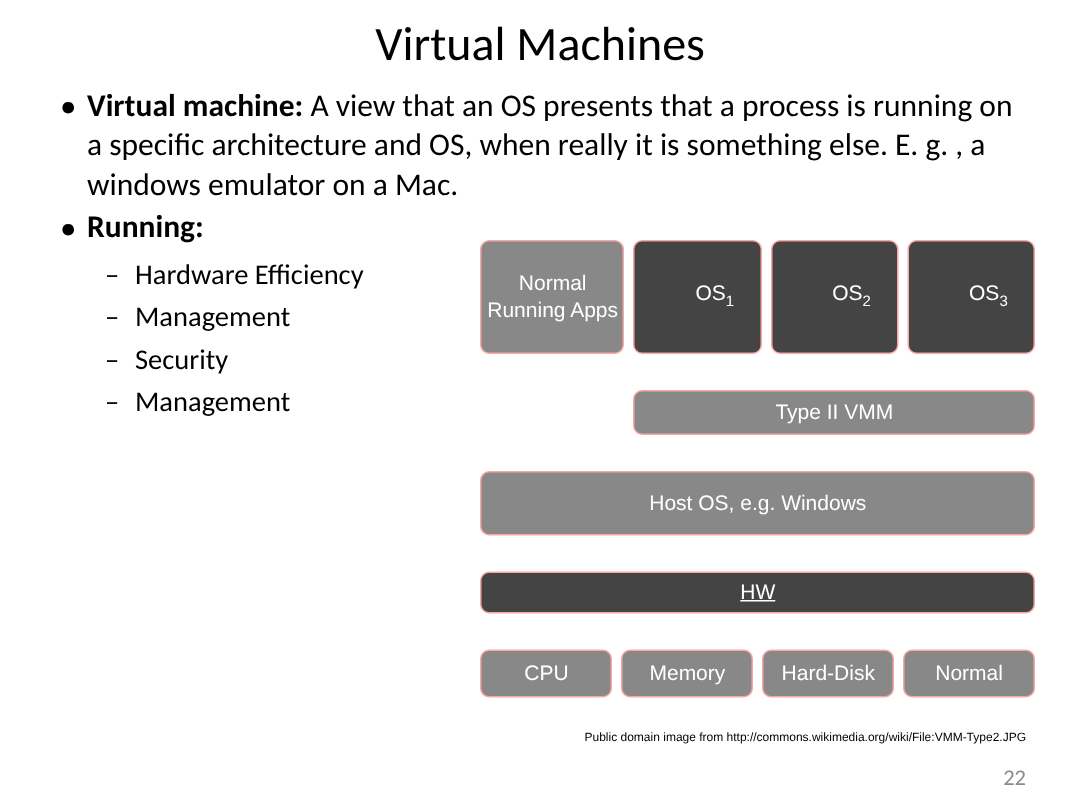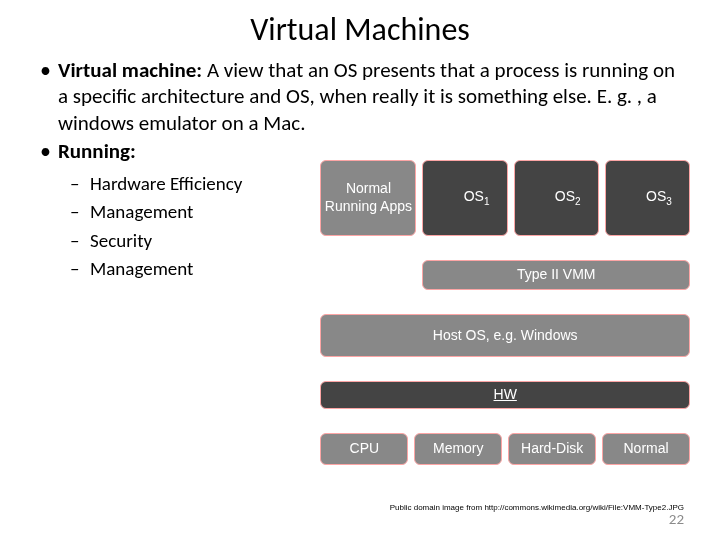--- a/index.html
+++ b/index.html
@@ -105,21 +105,21 @@
   .row-top .dbox:not(:first-child) { flex: 1; padding-left: 25px; }
   .row-vmm .dbox { height: 30px; flex: 1; }
   .row-vmm-spacer { flex: 0 0 26%; }
   .row-hostos .dbox { height: 43px; flex: 1; }
   .row-hw .dbox { height: 28px; flex: 1; text-decoration: underline; }
   .row-devices .dbox { height: 32px; flex: 1; }
   .sub { font-size: 10px; vertical-align: sub; }
   .credit {
     position: absolute;
     right: 36px;
-    bottom: 28px;
+    bottom: 44px;
     font-size: 8px;
     font-family: Arial, sans-serif;
     color: #000;
   }
   .pagenum {
     position: absolute;
     right: 36px;
     bottom: 12px;
     font-size: 15px;
     color: #8b8b8b;

